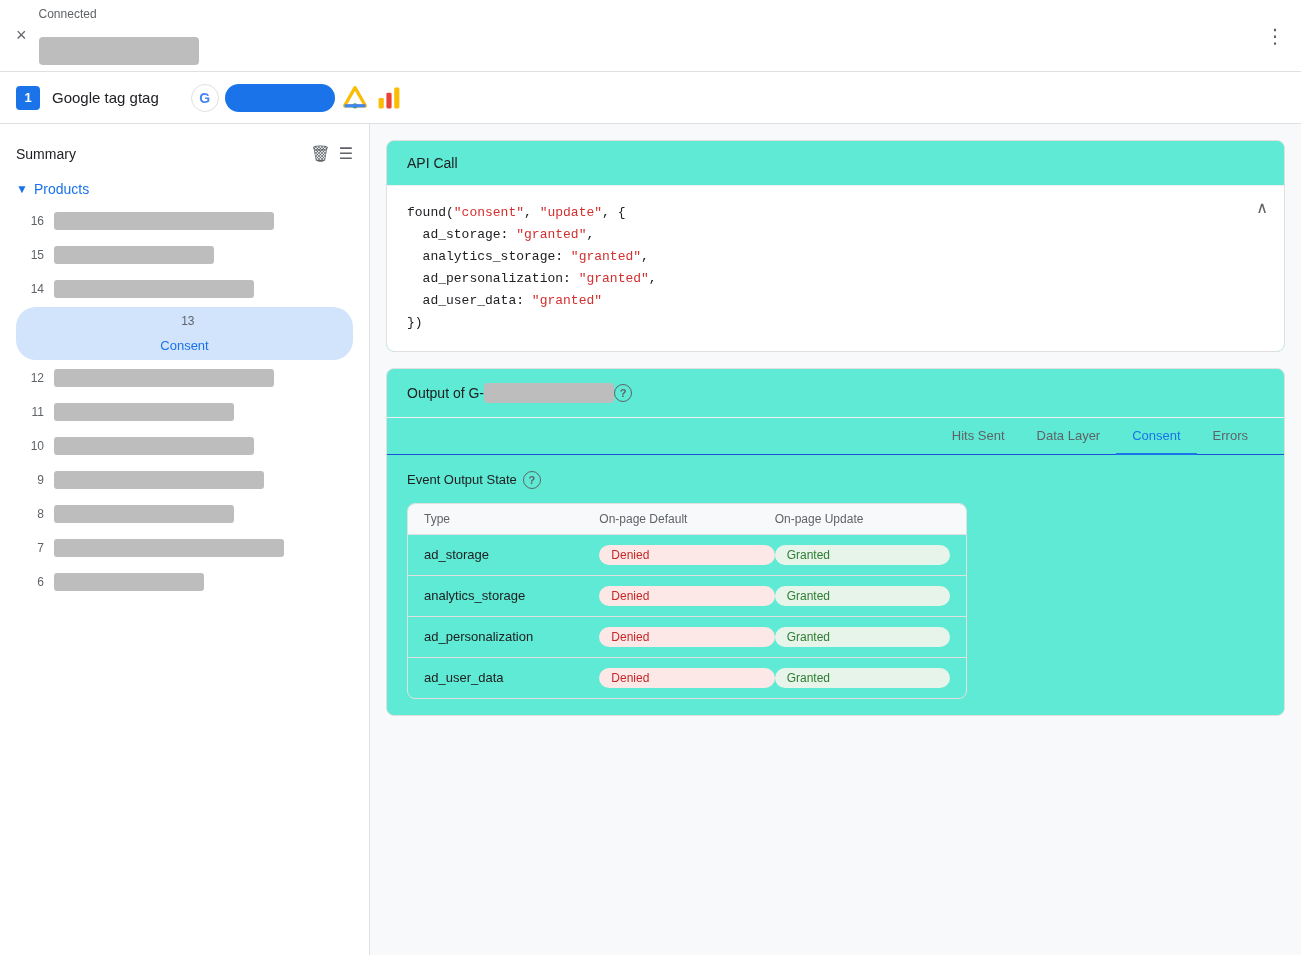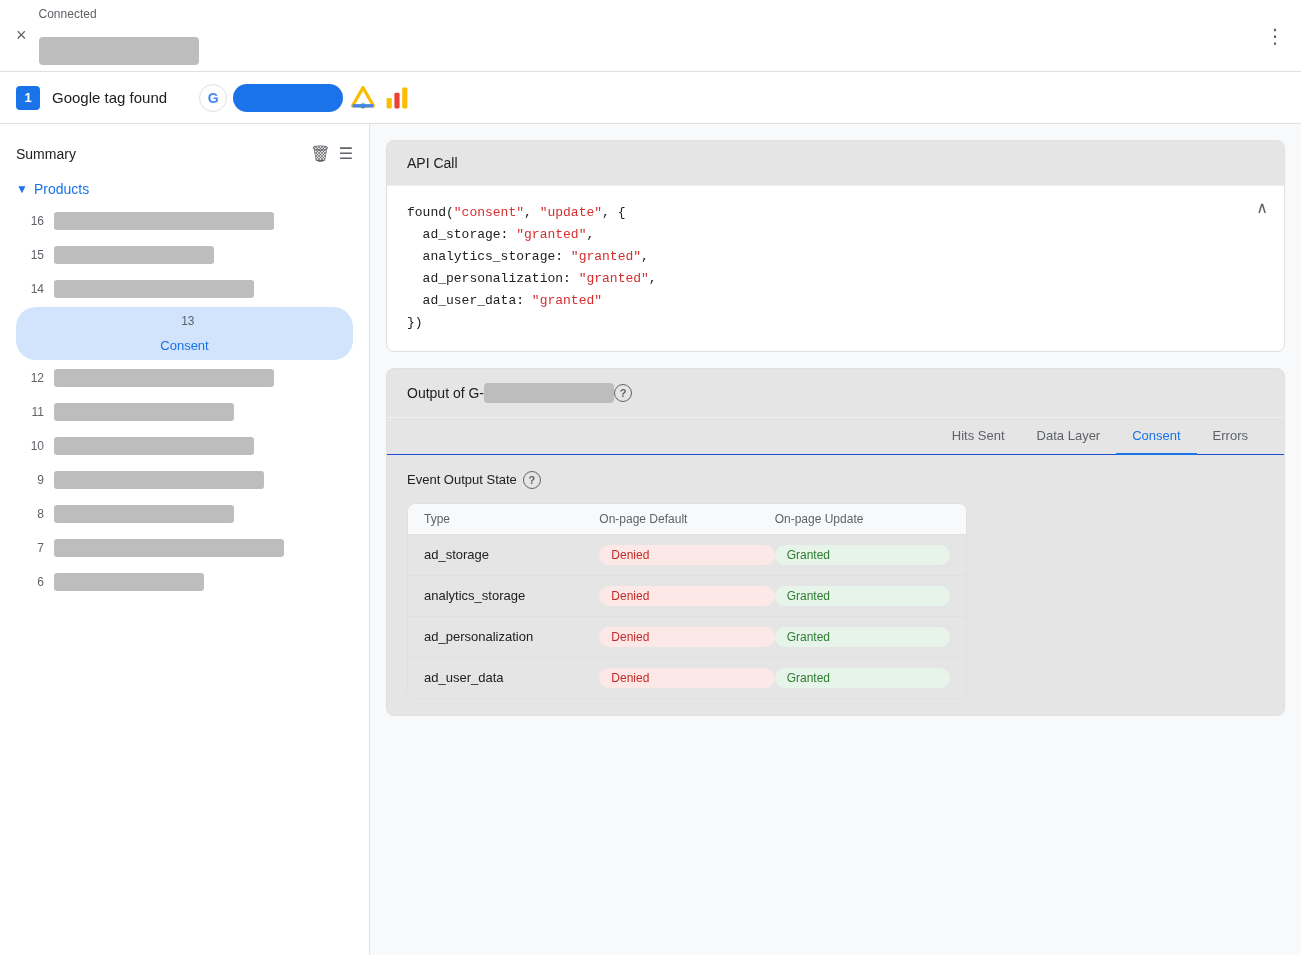--- a/index.html
+++ b/index.html
@@ -72,21 +72,21 @@
     .sidebar-item.active { background: #d2e3fc; flex-direction: column; }
     .sidebar-item-number { font-size: 12px; color: #5f6368; min-width: 20px; text-align: right; }
     .sidebar-item-bar { height: 18px; border-radius: 3px; background: #bdbdbd; }
     .sidebar-item-label { font-size: 13px; color: #1a73e8; font-weight: 500; }
 
     
     .content-area { flex: 1; overflow-y: auto; background: #f8f9fa; padding: 0; }
 
     
     .card {
-      background: #e5e5e5; border: 1px solid #e0e0e0; border-radius: 8px;
+      background: #5eead4; border: 1px solid #e0e0e0; border-radius: 8px;
       margin: 16px; overflow: hidden;
     }
     .card-header {
       padding: 14px 20px; font-size: 14px; font-weight: 500; color: #202124;
       border-bottom: 1px solid #f0f0f0;
     }
     .code-block {
       padding: 16px 20px; font-family: 'Courier New', monospace; font-size: 13px;
       line-height: 1.7; background: #fff; position: relative;
     }
@@ -154,21 +154,21 @@
     <div class="top-bar-center">
       <span class="connected-label">Connected</span>
       <div class="tag-id-bar"></div>
     </div>
   </div>
   <div class="top-bar-right">⋮</div>
 </div>
 
 <div class="tag-header">
   <div class="tag-number-badge">1</div>
-  <span class="tag-found-label">Google tag found</span>
+  <span class="tag-found-label">Google tag gtag</span>
   <div class="tag-icons">
     <div class="g-icon">
       <span style="color:#4285f4; font-weight:bold; font-size:14px;">G</span>
     </div>
     <div class="blue-pill"></div>
 
     <div class="ads-icon">
       <svg width="26" height="26" viewBox="0 0 40 40">
         <polygon points="20,4 36,32 4,32" fill="none" stroke="#fbbc04" stroke-width="5" stroke-linejoin="round"></polygon>
         <circle cx="20" cy="32" r="4" fill="#34a853"></circle>

